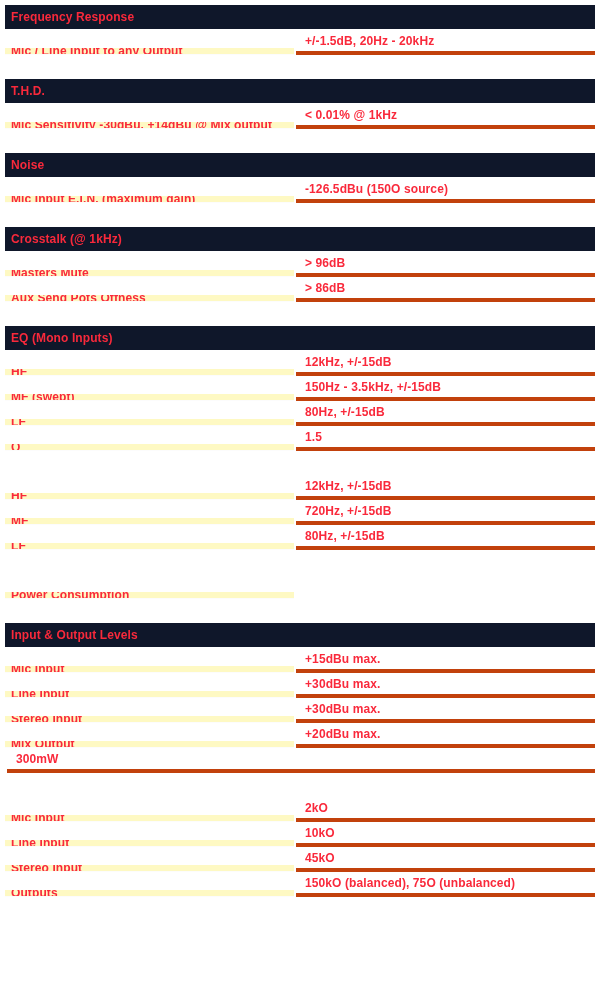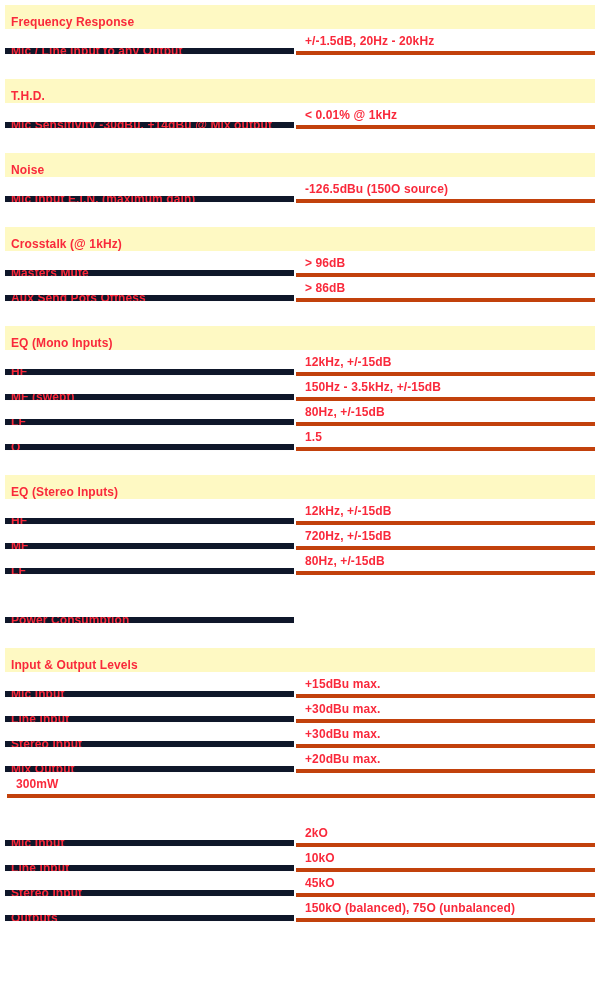--- a/index.html
+++ b/index.html
@@ -12,34 +12,34 @@
     width: 590px;
     margin: 5px 5px 0 5px;
     font-weight: bold;
     font-size: 12px;
     color: #f9293b;
     letter-spacing: 0.1px;
   }
   .section { width: 100%; }
   .header-row {
     height: 25px;
-    background: #fef9c3;
+    background: #0f172a;
     border-bottom: 1px solid #ffffff;
     box-sizing: border-box;
     display: flex;
-    align-items: flex-end;
+    align-items: center;
     padding-left: 6px;
   }
   .data-row {
     display: flex;
     height: 25px;
   }
   .label-cell {
     width: 289px;
-    background: #0f172a;
+    background: #fef9c3;
     border-bottom: 1px solid #fcfcfc;
     box-sizing: border-box;
     display: flex;
     align-items: center;
     padding-left: 6px;
     white-space: nowrap;
     overflow: hidden;
     margin-top: 18px;
   }
   .col-gap {
@@ -141,23 +141,20 @@
     </div>
     <div class="data-row">
       <div class="label-cell">Q</div>
       <div class="col-gap"></div>
       <div class="value-cell">1.5</div>
     </div>
   </div>
   <div class="spacer"></div>
 
   <div class="section">
-    <div class="header-row">
-      <span>EQ (Stereo Inputs)</span>
-    </div>
     <div class="data-row">
       <div class="label-cell">HF</div>
       <div class="col-gap"></div>
       <div class="value-cell">12kHz, +/-15dB</div>
     </div>
     <div class="data-row">
       <div class="label-cell">MF</div>
       <div class="col-gap"></div>
       <div class="value-cell">720Hz, +/-15dB</div>
     </div>

